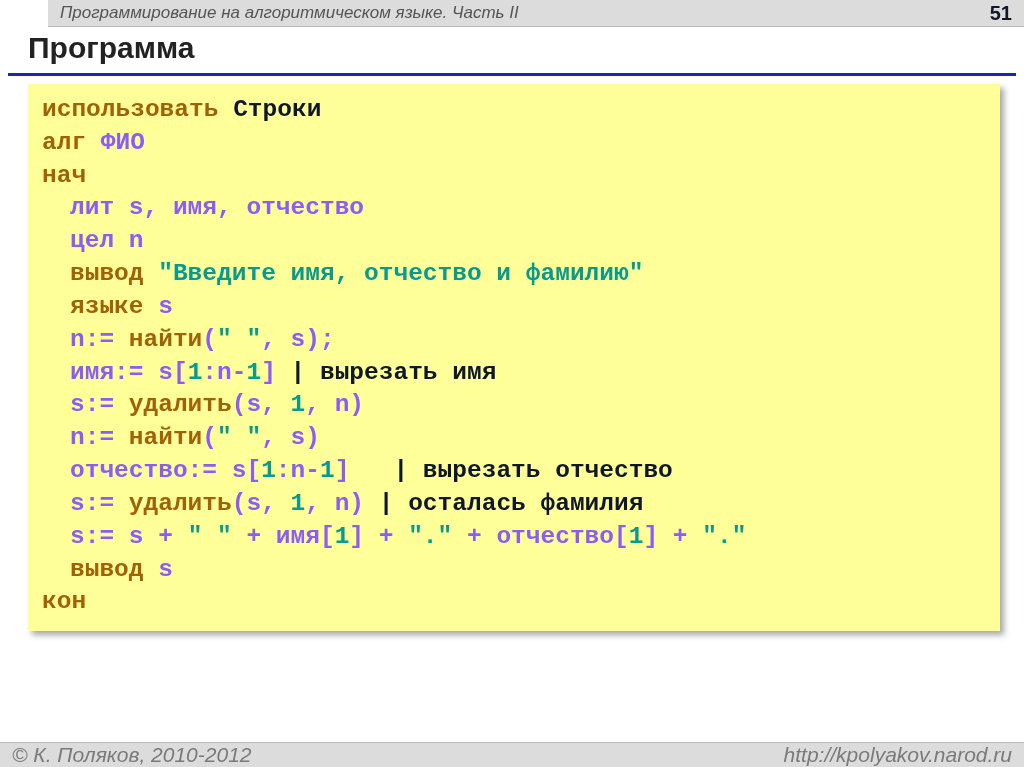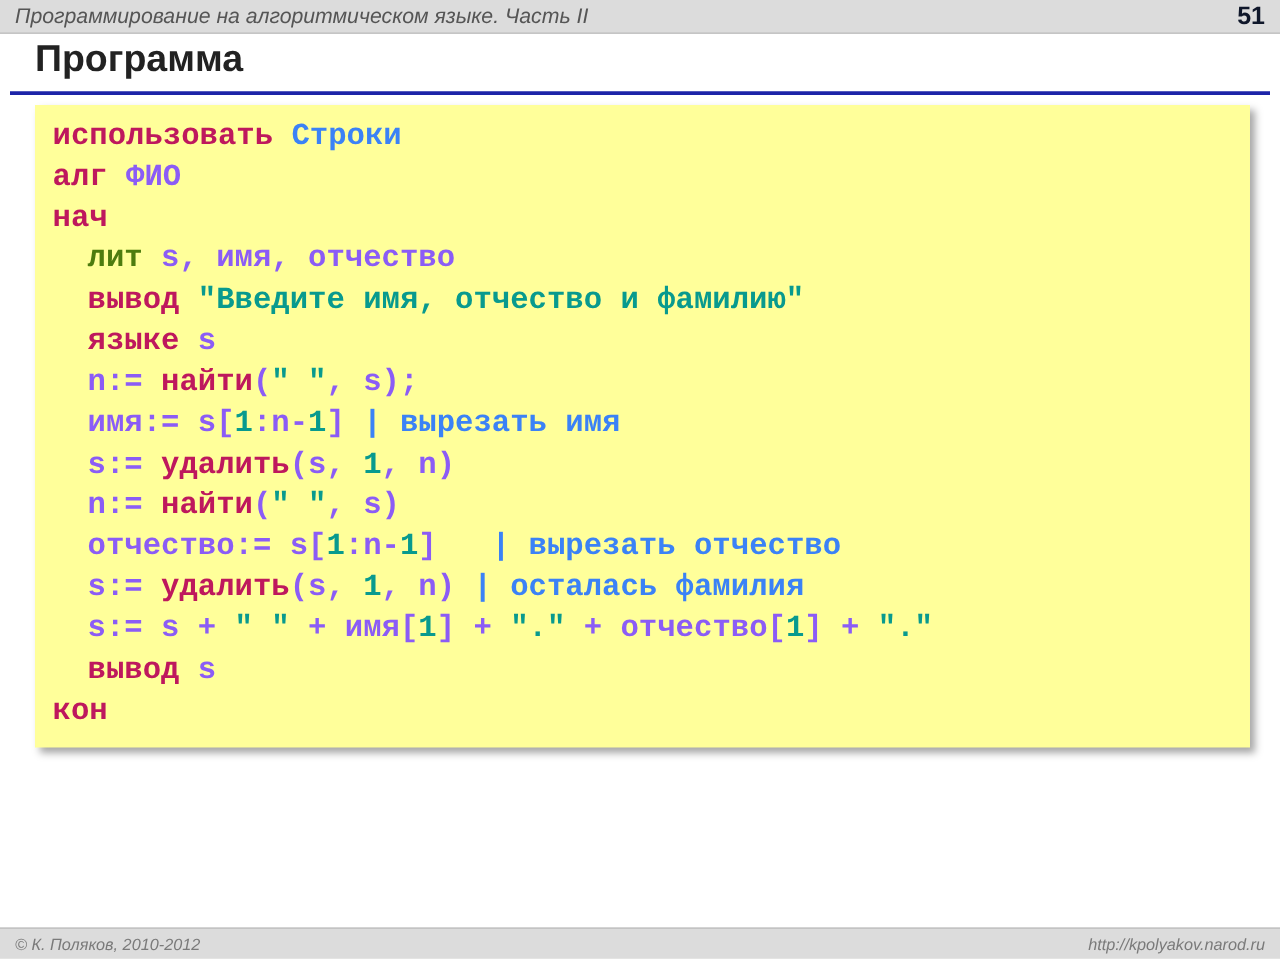--- a/index.html
+++ b/index.html
@@ -15,20 +15,21 @@
     height: 26px;
     background: #dcdcdc;
     border-bottom: 1px solid #bbb;
     display: flex;
     align-items: center;
     justify-content: space-between;
     padding: 0 12px;
     font-size: 17px;
     color: #555;
     font-style: italic;
+    margin-left: 48px;
   }
   .header .page-num {
     font-weight: bold;
     font-style: normal;
     font-size: 20px;
     color: #0f172a;
   }
   .title-area {
     padding: 4px 28px 6px 28px;
   }
@@ -47,38 +48,38 @@
     margin: 8px 24px 0 28px;
     background: #ffff9a;
     box-shadow: 4px 4px 6px rgba(0,0,0,0.35);
     padding: 10px 14px 12px 14px;
     font-family: "Courier New", Courier, monospace;
     font-size: 24.5px;
     line-height: 1.34;
     font-weight: bold;
     color: #222;
   }
-  .kw-blue   { color: #be185d; }
-  .kw-green  { color: #3b82f6; }
-  .kw-red    { color: #4d7c0f; }
+  .kw-blue   { color: #a16207; }
+  .kw-green  { color: #0f172a; }
+  .kw-red    { color: #8b5cf6; }
   .kw-teal   { color: #089a8e; }
   .kw-dark   { color: #8b5cf6; }
   .code-line { white-space: pre; }
   .ind1 { padding-left: 28px; }
   .footer {
     position: absolute;
     left: 0; right: 0; bottom: 0;
     height: 24px;
     background: #dcdcdc;
     border-top: 1px solid #bbb;
     display: flex;
     align-items: center;
     justify-content: space-between;
     padding: 0 12px;
-    font-size: 13px;
+    font-size: 21px;
     color: #7a7a7a;
     font-style: italic;
     gap: 30px;
   }
 </style>
 </head>
 <body>
 
 <div class="header">
   <span>Программирование на алгоритмическом языке. Часть II</span>
@@ -88,20 +89,21 @@
 <div class="title-area">
   <h1>Программа</h1>
 </div>
 <div class="title-rule"></div>
 
 <div class="code-card">
   <div class="code-line"><span class="kw-blue">использовать </span><span class="kw-green">Строки</span></div>
   <div class="code-line"><span class="kw-blue">алг </span><span class="kw-dark">ФИО</span></div>
   <div class="code-line"><span class="kw-blue">нач</span></div>
   <div class="code-line ind1"><span class="kw-red">лит </span><span class="kw-dark">s, имя, отчество</span></div>
+  <div class="code-line ind1"><span class="kw-red">цел </span><span class="kw-dark">n</span></div>
   <div class="code-line ind1"><span class="kw-blue">вывод </span><span class="kw-teal">"Введите имя, отчество и фамилию"</span></div>
   <div class="code-line ind1"><span class="kw-blue">языке </span><span class="kw-dark">s</span></div>
   <div class="code-line ind1"><span class="kw-dark">n:= </span><span class="kw-blue">найти</span><span class="kw-dark">(</span><span class="kw-teal">" "</span><span class="kw-dark">, s);</span></div>
   <div class="code-line ind1"><span class="kw-dark">имя:= s[</span><span class="kw-teal">1</span><span class="kw-dark">:n-</span><span class="kw-teal">1</span><span class="kw-dark">] </span><span class="kw-green">| вырезать имя</span></div>
   <div class="code-line ind1"><span class="kw-dark">s:= </span><span class="kw-blue">удалить</span><span class="kw-dark">(s, </span><span class="kw-teal">1</span><span class="kw-dark">, n)</span></div>
   <div class="code-line ind1"><span class="kw-dark">n:= </span><span class="kw-blue">найти</span><span class="kw-dark">(</span><span class="kw-teal">" "</span><span class="kw-dark">, s)</span></div>
   <div class="code-line ind1"><span class="kw-dark">отчество:= s[</span><span class="kw-teal">1</span><span class="kw-dark">:n-</span><span class="kw-teal">1</span><span class="kw-dark">]   </span><span class="kw-green">| вырезать отчество</span></div>
   <div class="code-line ind1"><span class="kw-dark">s:= </span><span class="kw-blue">удалить</span><span class="kw-dark">(s, </span><span class="kw-teal">1</span><span class="kw-dark">, n) </span><span class="kw-green">| осталась фамилия</span></div>
   <div class="code-line ind1"><span class="kw-dark">s:= s + </span><span class="kw-teal">" "</span><span class="kw-dark"> + имя[</span><span class="kw-teal">1</span><span class="kw-dark">] + </span><span class="kw-teal">"."</span><span class="kw-dark"> + отчество[</span><span class="kw-teal">1</span><span class="kw-dark">] + </span><span class="kw-teal">"."</span></div>
   <div class="code-line ind1"><span class="kw-blue">вывод </span><span class="kw-dark">s</span></div>

